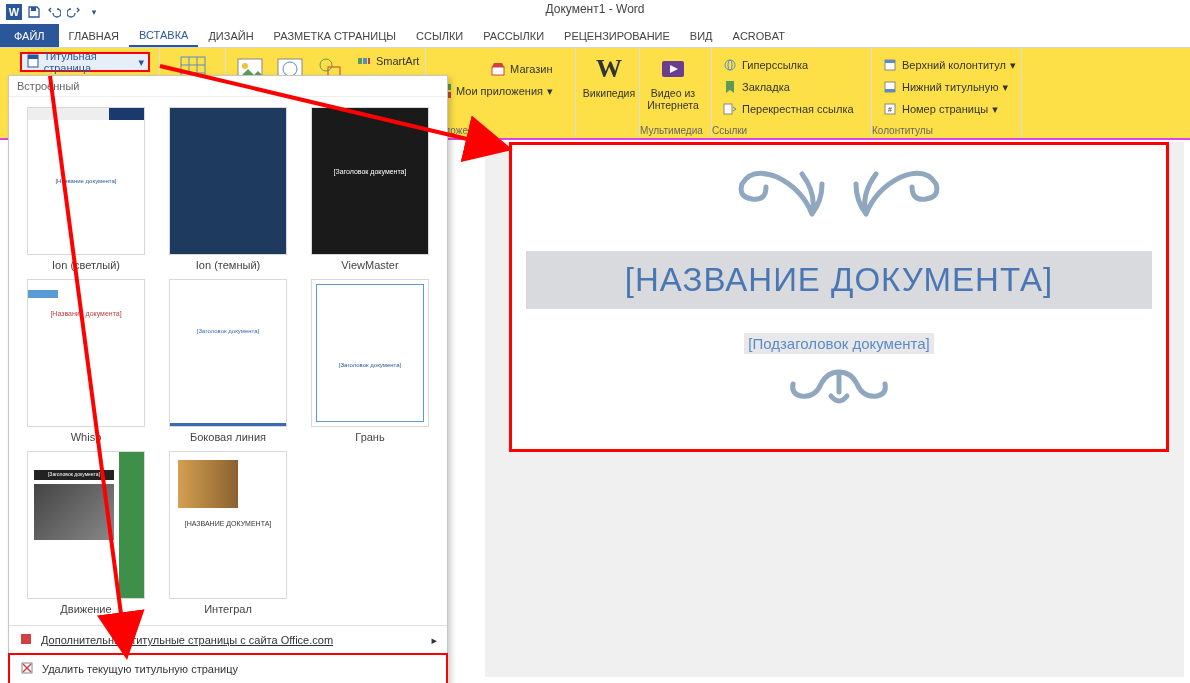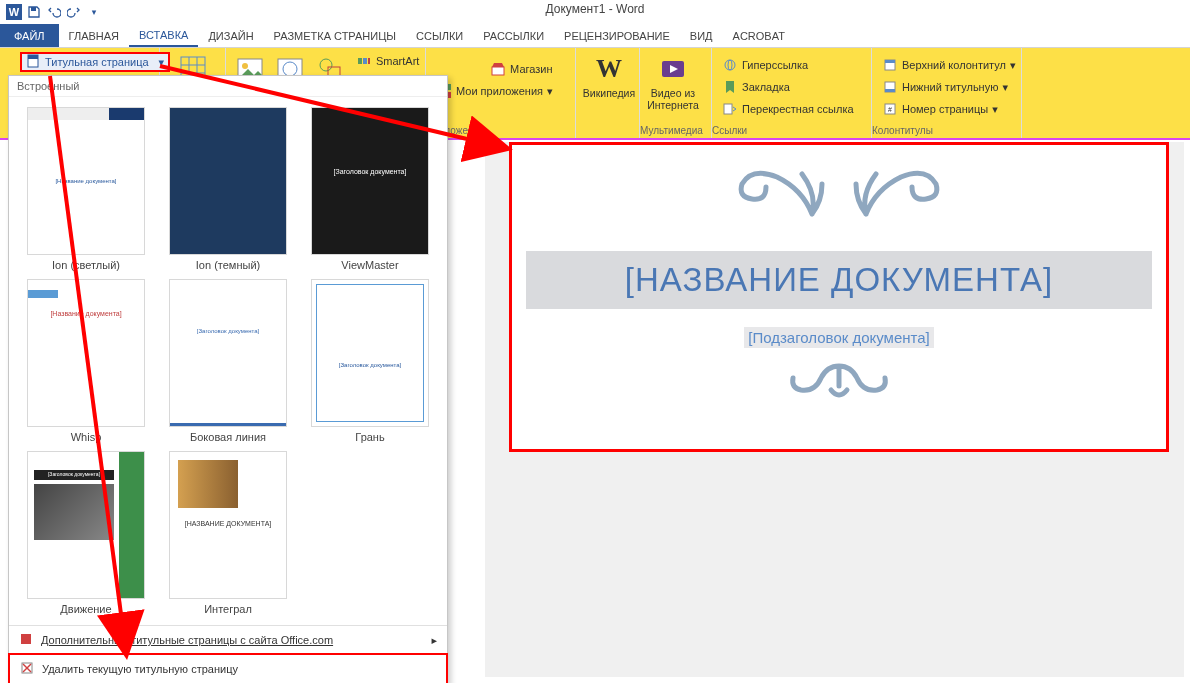--- a/index.html
+++ b/index.html
@@ -21,41 +21,41 @@
   .ribbon-group { border-right: 1px solid #dcdcdc; padding: 3px 6px 0 6px; display: flex; flex-direction: column; position: relative; }
   .group-label { position: absolute; bottom: 2px; left: 0; right: 0; color: #666; font-size: 10px; }
   .group-body { flex: 1; display: flex; align-items: flex-start; gap: 4px; }
   .large-btn { display: flex; flex-direction: column; align-items: center; width: 54px; padding: 2px; cursor: pointer; font-size: 10.5px; text-align: center; color: #333; }
   .large-btn .ic { width: 32px; height: 32px; margin-bottom: 2px; display:flex; align-items:center; justify-content:center; }
   .small-btn-stack { display: flex; flex-direction: column; gap: 2px; }
   .small-btn { display: flex; align-items: center; gap: 4px; padding: 2px 4px; cursor: pointer; font-size: 11px; color: #333; white-space: nowrap; }
   .small-btn .ic { width: 16px; height: 16px; display:flex; align-items:center; justify-content:center; }
   
   
-  .cover-dropdown-btn { position: absolute; top: 52px; left: 20px; width: 150px; height: 20px; border: 2px solid red; background: #e8eef8; display: flex; align-items: center; padding: 0 4px; font-size: 11px; color: #2b579a; z-index: 100; cursor: pointer; }
+  .cover-dropdown-btn { position: absolute; top: 52px; left: 20px; width: 130px; height: 20px; border: 2px solid red; background: #e8eef8; display: flex; align-items: center; padding: 0 4px; font-size: 11px; color: #2b579a; z-index: 100; cursor: pointer; }
   .cover-dropdown-btn .ic { width:16px; height:16px; margin-right:3px; }
   
   
   .gallery { position: absolute; top: 75px; left: 8px; width: 440px; background: #fff; border: 1px solid #c6c6c6; box-shadow: 3px 3px 6px rgba(0,0,0,.2); z-index: 90; }
   .gallery-header { padding: 4px 8px; color: #666; font-size: 11px; border-bottom: 1px solid #eee; }
   .gallery-grid { display: grid; grid-template-columns: repeat(3, 1fr); gap: 8px; padding: 10px; }
   .thumb-cell { text-align: center; cursor: pointer; }
   .thumb { width: 118px; height: 148px; border: 1px solid #d8d8d8; margin: 0 auto 4px; background: #fff; position: relative; overflow: hidden; }
   .thumb-label { font-size: 11px; color: #444; }
   .gallery-footer { border-top: 1px solid #e0e0e0; }
   .gallery-menu-item { display:flex; align-items:center; gap:6px; padding: 6px 10px; font-size: 11px; color: #333; cursor: pointer; }
   .gallery-menu-item.framed { border: 2px solid red; margin: -1px; }
   .gallery-menu-item .ic { width:16px; height:16px; }
   
   
   .doc-area { position: absolute; top: 142px; left: 485px; right: 6px; bottom: 6px; background: #f0f0f0; }
   .doc-preview { position:absolute; top: 0; left: 24px; width: 660px; height: 310px; background:#fff; border: 3px solid red; padding: 6px; }
   .ornament-row { display:flex; justify-content:center; gap:14px; margin: 8px 0 30px; }
   .title-band { background: #d9dadd; color: #4a77b4; font-size: 33px; letter-spacing: 1px; padding: 10px 8px; text-align:center; margin: 0 8px; }
-  .subtitle-row { text-align:center; margin-top: 20px; color: #5a8bc9; font-size: 15px; }
+  .subtitle-row { text-align:center; margin-top: 26px; color: #5a8bc9; font-size: 15px; }
   .subtitle-row span { background:#e8e8ea; padding:2px 4px; }
   
   
   .arrow-svg { position:absolute; top:0; left:0; width:1190px; height:683px; pointer-events:none; z-index: 200; }
   
   
   .t-top { position:absolute; top:0; left:0; right:0; }
   .t-bot { position:absolute; bottom:0; left:0; right:0; }
   .t-mid { position:absolute; left:6px; right:6px; font-size:6px; color:#2a5a9e; }
   .t-black { background:#1a1a1a; }

